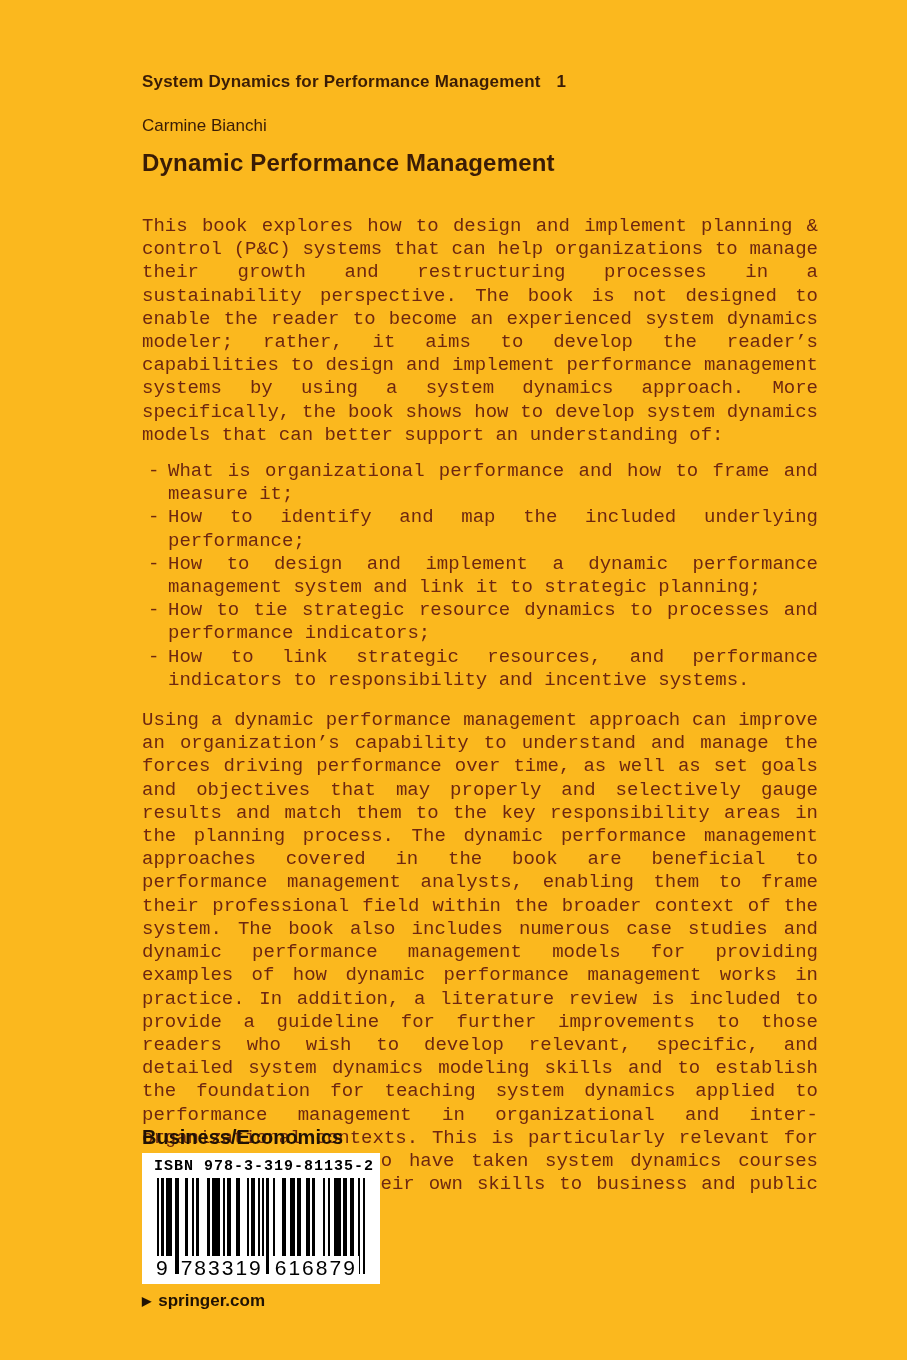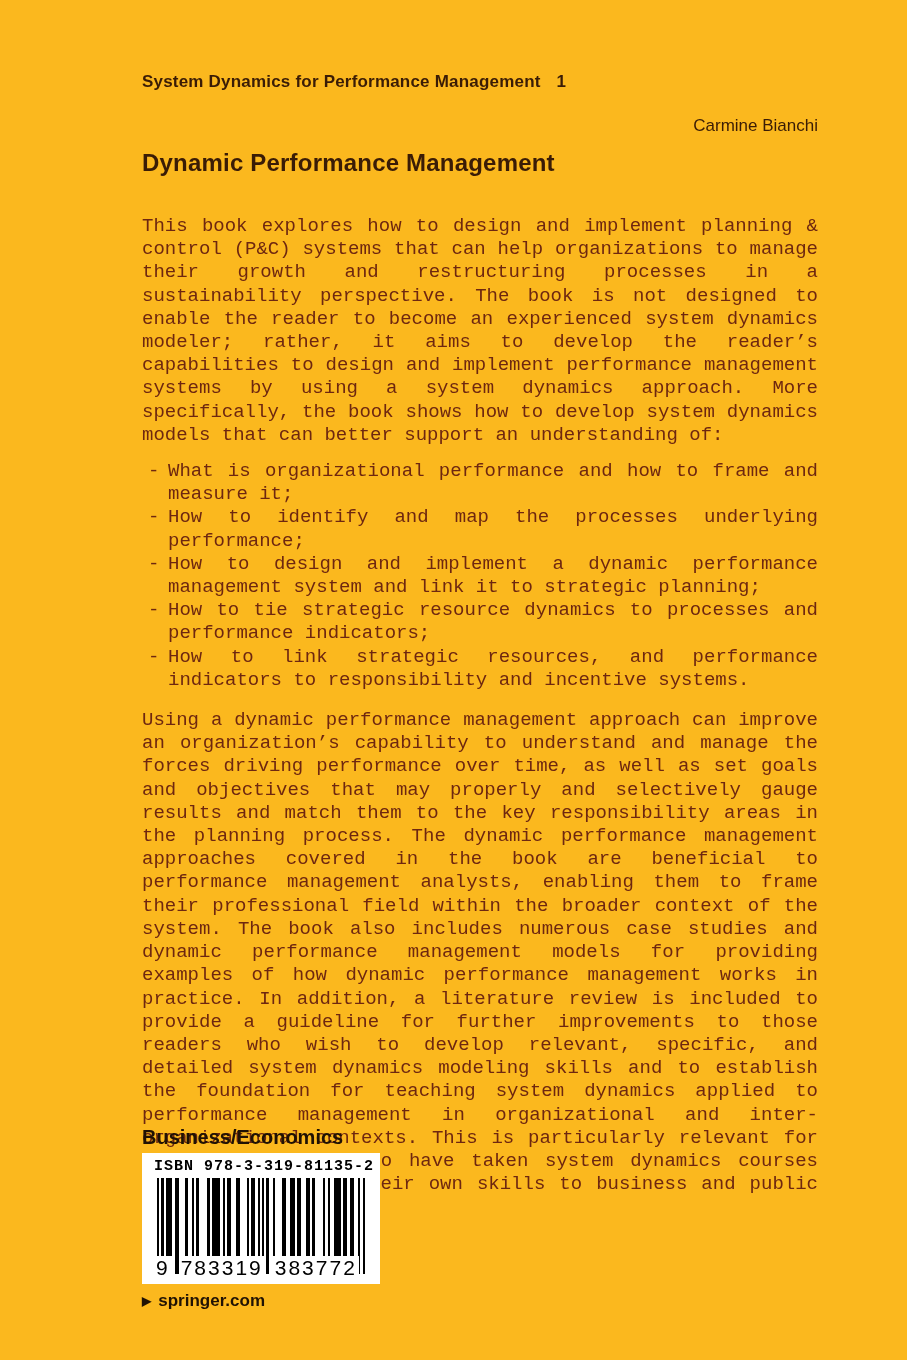--- a/index.html
+++ b/index.html
@@ -33,21 +33,20 @@
     font-weight: bold;
     color: var(--heading_text);
     letter-spacing: 0.2px;
   }
   .series-volume { margin-left: 16px; }
   .author-line {
     margin-top: 24px;
     font-size: 17px;
     font-weight: normal;
     color: var(--heading_text);
-    text-align: right;
   }
   .title-line {
     margin-top: 13px;
     font-size: 24px;
     font-weight: bold;
     color: var(--heading_text);
     letter-spacing: 0.2px;
   }
   .blurb {
     font-family: Liberation Mono, monospace;
@@ -157,21 +156,21 @@
 
     <ul class="blurb bullet-list">
 
         <li class="bullet-item">
           <span class="bullet-marker">-</span>
           <span class="bullet-text">What is organizational performance and how to frame and measure it;</span>
         </li>
 
         <li class="bullet-item">
           <span class="bullet-marker">-</span>
-          <span class="bullet-text">How to identify and map the processes underlying performance;</span>
+          <span class="bullet-text">How to identify and map the included underlying performance;</span>
         </li>
 
         <li class="bullet-item">
           <span class="bullet-marker">-</span>
           <span class="bullet-text">How to design and implement a dynamic performance management system and link it to strategic planning;</span>
         </li>
 
         <li class="bullet-item">
           <span class="bullet-marker">-</span>
           <span class="bullet-text">How to tie strategic resource dynamics to processes and performance indicators;</span>
@@ -287,21 +286,21 @@
           <div class="bar bar-white"></div>
           <div class="bar bar-white"></div>
           <div class="bar bar-black"></div>
           <div class="bar bar-white"></div>
           <div class="bar bar-black"></div>
           <div class="bar bar-white"></div>
         </div>
       <div class="barcode-digits">
         <span class="digit-group dg-first">9</span>
         <span class="digit-group dg-mid">783319</span>
-        <span class="digit-group">383772</span>
+        <span class="digit-group">616879</span>
       </div>
     </div>
 
     <div class="springer-line">
       <span class="springer-arrow">▶</span>
       <span>springer.com</span>
     </div>
 
   </div>
 

